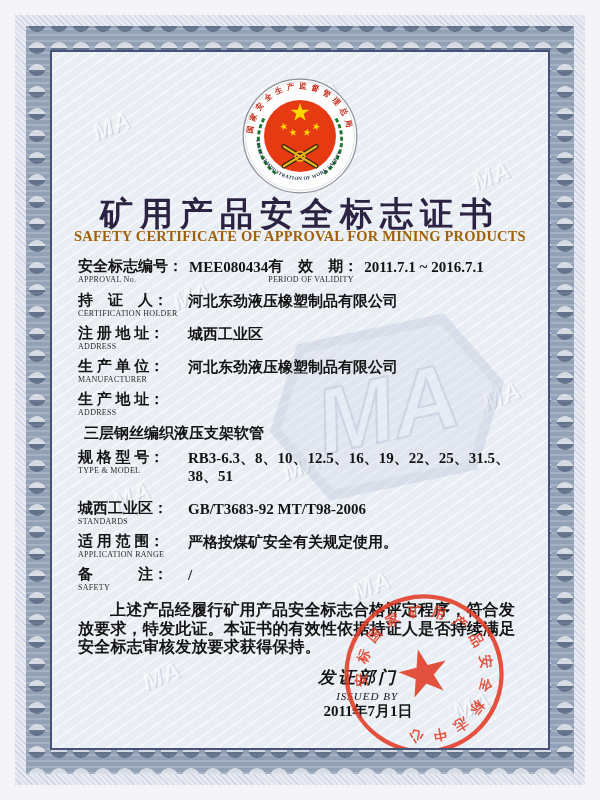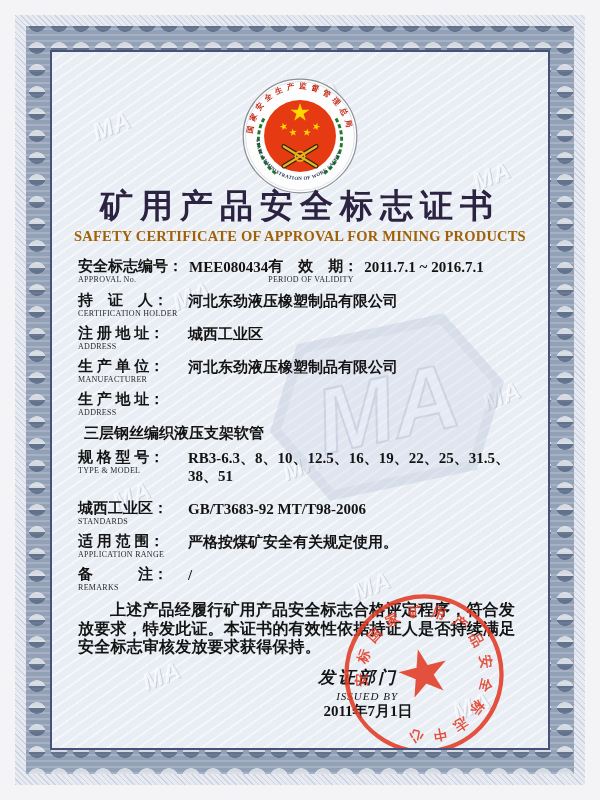--- a/index.html
+++ b/index.html
@@ -48,21 +48,21 @@
   .wm-tiles span:nth-child(8){left:90px;top:610px;}
   .wm-tiles span:nth-child(9){left:400px;top:640px;}
   .wm-tiles span:nth-child(10){left:230px;top:400px;}
   .big-ma{position:absolute;left:205px;top:250px;width:260px;height:210px;opacity:.55;pointer-events:none;}
 
   
   .emblem{position:absolute;left:190px;top:26px;width:116px;height:116px;}
 
   
   .title{
-    position:absolute;top:132px;left:0;right:0;text-align:center;
+    position:absolute;top:140px;left:0;right:0;text-align:center;
     font-size:33px;font-weight:bold;letter-spacing:7px;color:#2c2342;
   }
   .subtitle{
     position:absolute;top:176px;left:0;right:0;text-align:center;
     font-size:14.5px;font-weight:bold;letter-spacing:.2px;color:#a16207;
   }
 
   
   .content{position:absolute;left:26px;top:206px;width:452px;}
   .row{display:flex;align-items:flex-start;margin-bottom:7px;}
@@ -236,21 +236,21 @@
         <div class="lab">
           <span class="cn">适 用 范 围：</span>
           <span class="en">APPLICATION RANGE</span>
         </div>
         <div class="val">严格按煤矿安全有关规定使用。</div>
       </div>
 
       <div class="row">
         <div class="lab">
           <span class="cn">备　　　注：</span>
-          <span class="en">REMARKS</span>
+          <span class="en">SAFETY</span>
         </div>
         <div class="val">/</div>
       </div>
 
       <div class="statement">上述产品经履行矿用产品安全标志合格评定程序，符合发放要求，特发此证。本证书的有效性依据持证人是否持续满足安全标志审核发放要求获得保持。</div>
 
       <div class="issued">
         <div class="cn">发证部门</div>
         <div class="en">ISSUED BY</div>
       </div>

